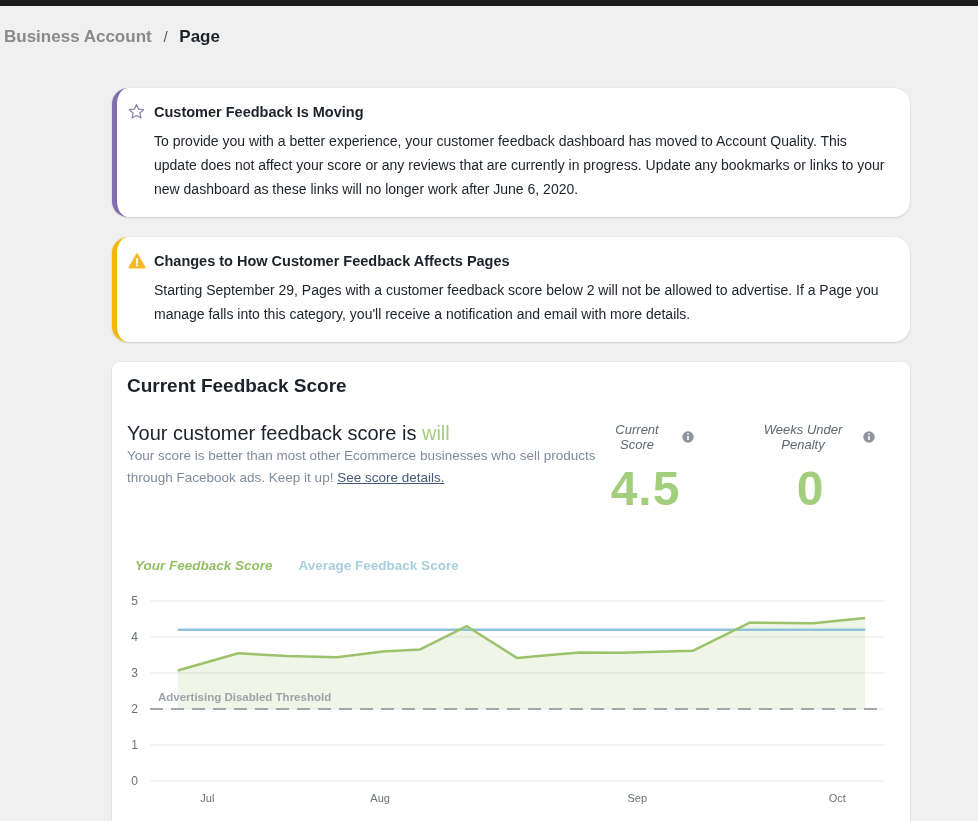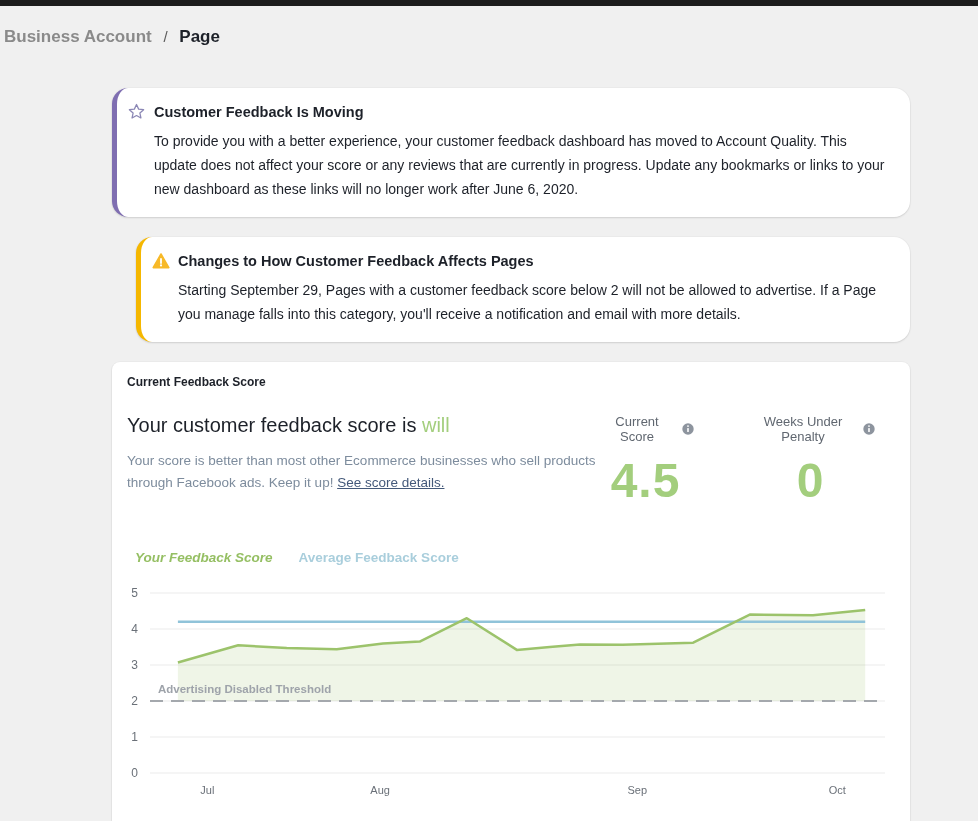--- a/index.html
+++ b/index.html
@@ -21,30 +21,30 @@
     background: #fff; border-radius: 16px; margin-bottom: 20px;
     box-shadow: 0 1px 2px rgba(0,0,0,.12), 0 0 0 1px rgba(0,0,0,.02);
   }
   .notice { border-left: 5px solid #888; padding: 14px 20px 16px 10px; }
   .notice-header { display: flex; align-items: center; gap: 8px; }
   .notice-title { font-size: 14.5px; font-weight: bold; }
   .notice-icon { width: 19px; height: 19px; flex: 0 0 auto; display: flex; align-items: center; justify-content: center; }
   .notice-body { margin: 8px 0 0 27px; font-size: 14px; line-height: 24px; color: #1D2129; }
 
   .score-card { padding: 13px 25px 40px 15px; border-radius: 8px; }
-  .score-card-title { font-size: 12px; font-weight: bold; }
+  .score-card-title { font-size: 19px; font-weight: bold; }
   .score-row { display: flex; margin-top: 25px; }
   .headline { font-size: 20px; color: #1D2129; }
   .headline .status { color: #A3CE7D; }
-  .desc { margin-top: 13px; font-size: 13.5px; line-height: 22px; color: #7D8C9D; width: 470px; }
+  .desc { font-size: 13.5px; line-height: 22px; color: #7D8C9D; width: 470px; }
   .desc a { color: #44597A; text-decoration: underline; cursor: pointer; }
 
   .metrics { margin-left: auto; display: flex; gap: 52px; padding-right: 10px; align-items: flex-start; }
   .metric { text-align: center; }
-  .metric-label { font-size: 13px; color: #606770; display: flex; align-items: center; gap: 5px; }
+  .metric-label { font-size: 13px; color: #606770; display: flex; align-items: center; gap: 5px; font-style: italic; }
   .metric-label.stacked { flex-direction: row; gap: 3px; max-width: 130px; }
   .metric-value { margin-top: 9px; font-size: 48px; font-weight: bold; color: #A3CE7D; letter-spacing: 1px; }
   .info-icon { cursor: pointer; display: inline-flex; }
 
   .legend { display: flex; gap: 26px; margin: 42px 0 0 8px; font-size: 13.5px; font-weight: bold; }
   .legend-item { cursor: pointer; }
 
   .chart-wrap { position: relative; margin: 13px 0 0 23px; height: 230px; }
   .chart-wrap svg { overflow: visible; display: block; }
   .ytick { font-size: 12px; fill: #6A7078; font-family: "Liberation Sans", sans-serif; }
@@ -69,21 +69,21 @@
       <span class="notice-icon">
         <svg width="19" height="19" viewBox="0 0 24 24">
           <path d="M12 3.2l2.7 5.8 6.3.7-4.7 4.3 1.3 6.2-5.6-3.1-5.6 3.1 1.3-6.2L3 9.7l6.3-.7z" fill="none" stroke="#8B87B5" stroke-width="1.6" stroke-linejoin="round"></path>
         </svg>
       </span>
       <span class="notice-title">Customer Feedback Is Moving</span>
     </div>
     <div class="notice-body">To provide you with a better experience, your customer feedback dashboard has moved to Account Quality. This update does not affect your score or any reviews that are currently in progress. Update any bookmarks or links to your new dashboard as these links will no longer work after June 6, 2020.</div>
   </div>
 
-  <div class="card notice" style="border-left-color: rgb(245, 183, 0); margin-left: 24px;">
+  <div class="card notice" style="border-left-color: rgb(245, 183, 0);">
     <div class="notice-header">
       <span class="notice-icon">
         <svg width="18" height="18" viewBox="0 0 18 18">
           <path d="M9 2 L16.8 15.6 H1.2 Z" fill="#F7B928" stroke="#F7B928" stroke-width="1.6" stroke-linejoin="round"></path>
           <line x1="9" y1="7" x2="9" y2="11" stroke="#fff" stroke-width="1.8" stroke-linecap="round"></line>
           <circle cx="9" cy="13.4" r="1.1" fill="#fff"></circle>
         </svg>
       </span>
       <span class="notice-title">Changes to How Customer Feedback Affects Pages</span>
     </div>

